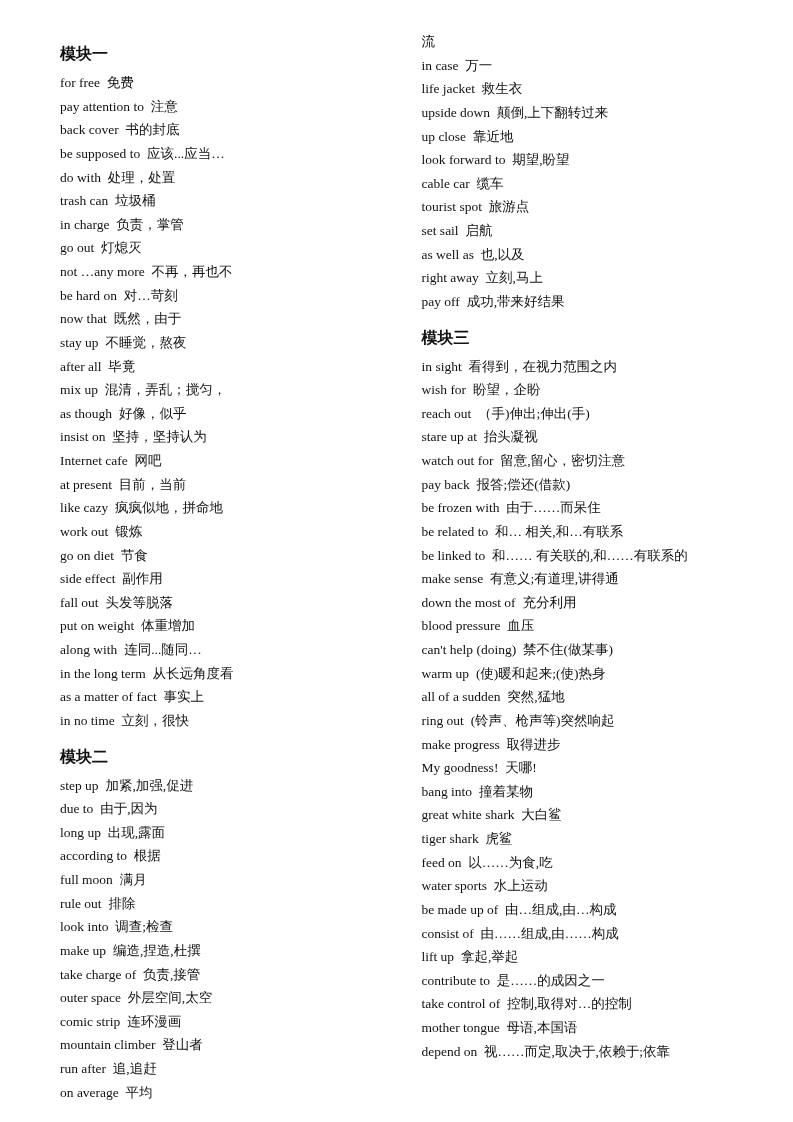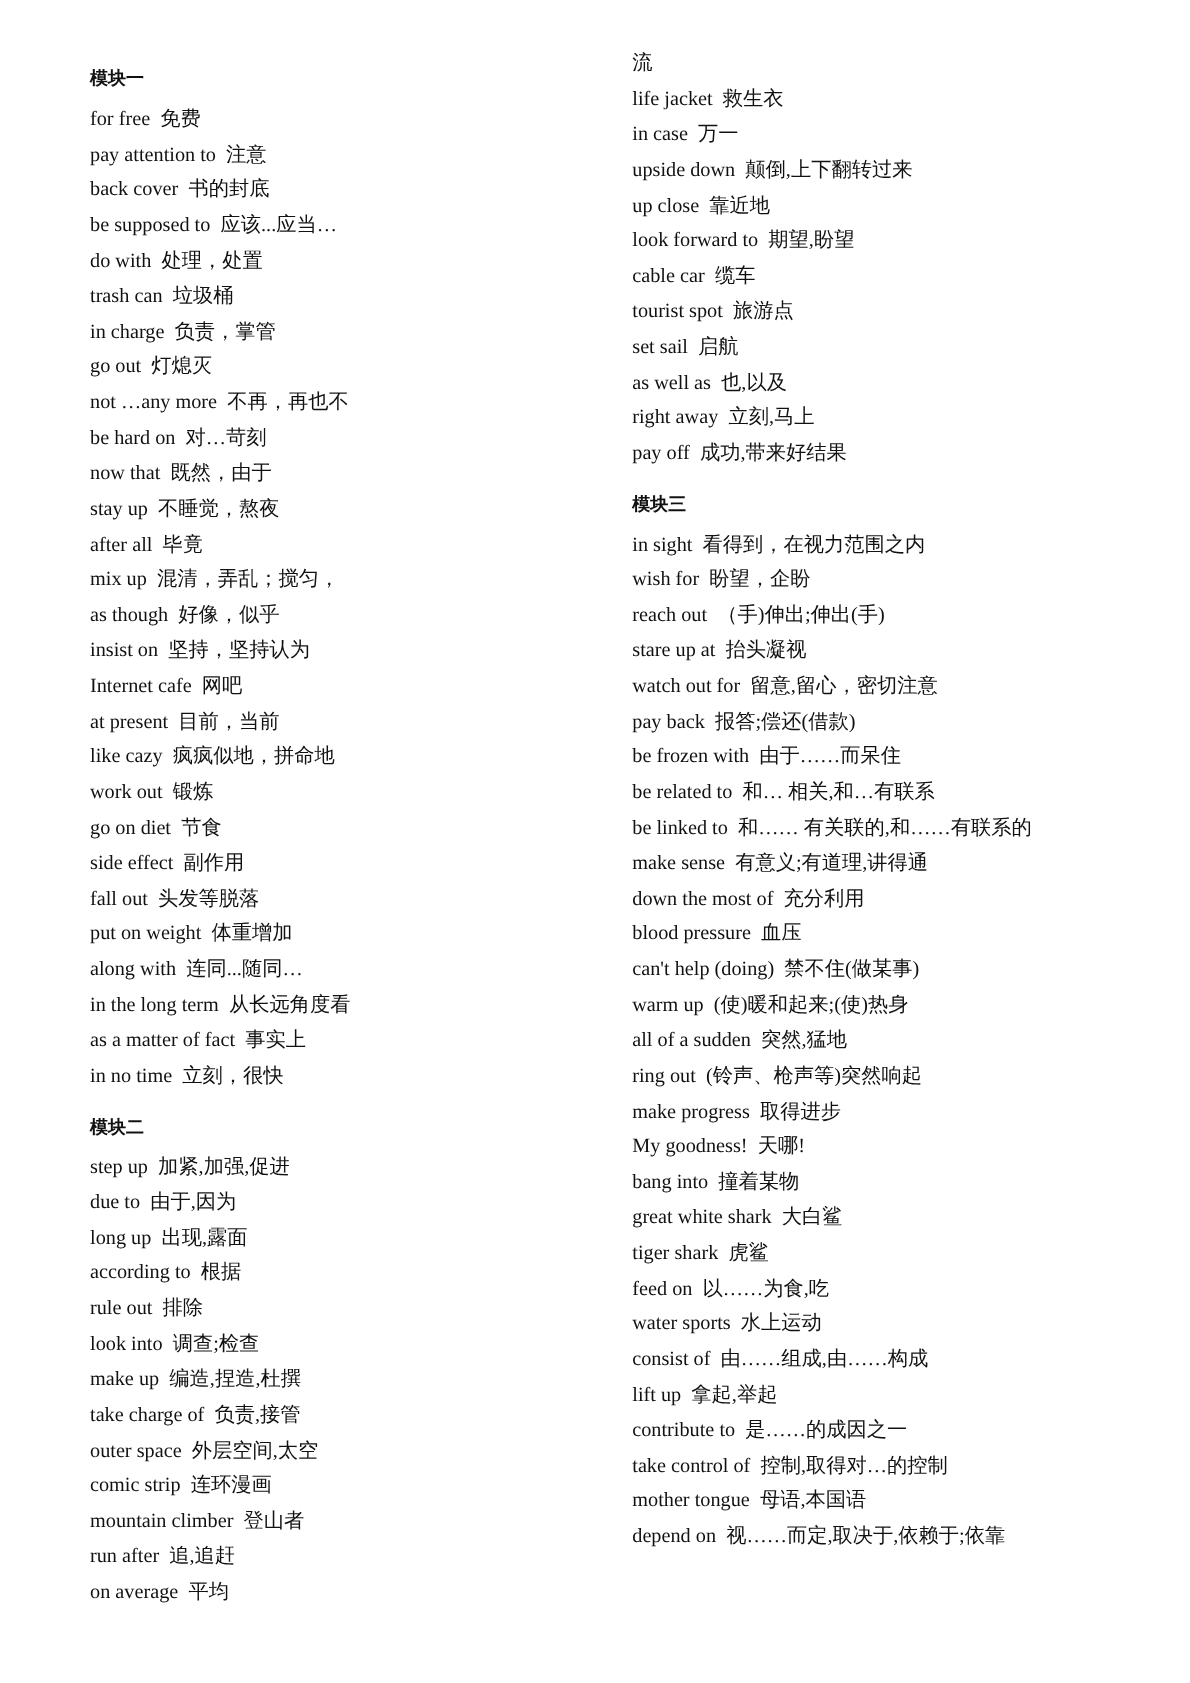--- a/index.html
+++ b/index.html
@@ -12,21 +12,21 @@
       min-height: 1122px;
       padding: 30px 40px 30px 60px;
     }
     .page {
       display: grid;
       grid-template-columns: 1fr 1fr;
       column-gap: 30px;
     }
     .col { display: flex; flex-direction: column; }
     .section-title {
-      font-size: 12px;
+      font-size: 16px;
       font-weight: bold;
       margin: 14px 0 6px 0;
       font-family: "SimHei", "黑体", sans-serif;
     }
     .entry {
       line-height: 1.75;
       display: block;
     }
     .entry .en {
       font-style: normal;
@@ -75,39 +75,40 @@
         <span class="entry"><span class="en">in no time</span>&nbsp;&nbsp;<span class="zh">立刻，很快</span></span>
       </div>
 
     <div class="section-title">模块二</div>
 
     <div id="module2-entries">
         <span class="entry"><span class="en">step up</span>&nbsp;&nbsp;<span class="zh">加紧,加强,促进</span></span>
         <span class="entry"><span class="en">due to</span>&nbsp;&nbsp;<span class="zh">由于,因为</span></span>
         <span class="entry"><span class="en">long up</span>&nbsp;&nbsp;<span class="zh">出现,露面</span></span>
         <span class="entry"><span class="en">according to</span>&nbsp;&nbsp;<span class="zh">根据</span></span>
+        <span class="entry"><span class="en">full moon</span>&nbsp;&nbsp;<span class="zh">满月</span></span>
         <span class="entry"><span class="en">rule out</span>&nbsp;&nbsp;<span class="zh">排除</span></span>
         <span class="entry"><span class="en">look into</span>&nbsp;&nbsp;<span class="zh">调查;检查</span></span>
         <span class="entry"><span class="en">make up</span>&nbsp;&nbsp;<span class="zh">编造,捏造,杜撰</span></span>
         <span class="entry"><span class="en">take charge of</span>&nbsp;&nbsp;<span class="zh">负责,接管</span></span>
         <span class="entry"><span class="en">outer space</span>&nbsp;&nbsp;<span class="zh">外层空间,太空</span></span>
         <span class="entry"><span class="en">comic strip</span>&nbsp;&nbsp;<span class="zh">连环漫画</span></span>
         <span class="entry"><span class="en">mountain climber</span>&nbsp;&nbsp;<span class="zh">登山者</span></span>
         <span class="entry"><span class="en">run after</span>&nbsp;&nbsp;<span class="zh">追,追赶</span></span>
         <span class="entry"><span class="en">on average</span>&nbsp;&nbsp;<span class="zh">平均</span></span>
       </div>
 
   </div>
 
   <div class="col">
 
     <div id="module2-continued-entries">
         <span class="entry"><span class="zh">流</span></span>
+        <span class="entry"><span class="en">in case</span>&nbsp;&nbsp;<span class="zh">万一</span></span>
         <span class="entry"><span class="en">life jacket</span>&nbsp;&nbsp;<span class="zh">救生衣</span></span>
-        <span class="entry"><span class="en">in case</span>&nbsp;&nbsp;<span class="zh">万一</span></span>
         <span class="entry"><span class="en">upside down</span>&nbsp;&nbsp;<span class="zh">颠倒,上下翻转过来</span></span>
         <span class="entry"><span class="en">up close</span>&nbsp;&nbsp;<span class="zh">靠近地</span></span>
         <span class="entry"><span class="en">look forward to</span>&nbsp;&nbsp;<span class="zh">期望,盼望</span></span>
         <span class="entry"><span class="en">cable car</span>&nbsp;&nbsp;<span class="zh">缆车</span></span>
         <span class="entry"><span class="en">tourist spot</span>&nbsp;&nbsp;<span class="zh">旅游点</span></span>
         <span class="entry"><span class="en">set sail</span>&nbsp;&nbsp;<span class="zh">启航</span></span>
         <span class="entry"><span class="en">as well as</span>&nbsp;&nbsp;<span class="zh">也,以及</span></span>
         <span class="entry"><span class="en">right away</span>&nbsp;&nbsp;<span class="zh">立刻,马上</span></span>
         <span class="entry"><span class="en">pay off</span>&nbsp;&nbsp;<span class="zh">成功,带来好结果</span></span>
       </div>
@@ -131,20 +132,21 @@
         <span class="entry"><span class="en">warm up</span>&nbsp;&nbsp;<span class="zh">(使)暖和起来;(使)热身</span></span>
         <span class="entry"><span class="en">all of a sudden</span>&nbsp;&nbsp;<span class="zh">突然,猛地</span></span>
         <span class="entry"><span class="en">ring out</span>&nbsp;&nbsp;<span class="zh">(铃声、枪声等)突然响起</span></span>
         <span class="entry"><span class="en">make progress</span>&nbsp;&nbsp;<span class="zh">取得进步</span></span>
         <span class="entry"><span class="en">My goodness!</span>&nbsp;&nbsp;<span class="zh">天哪!</span></span>
         <span class="entry"><span class="en">bang into</span>&nbsp;&nbsp;<span class="zh">撞着某物</span></span>
         <span class="entry"><span class="en">great white shark</span>&nbsp;&nbsp;<span class="zh">大白鲨</span></span>
         <span class="entry"><span class="en">tiger shark</span>&nbsp;&nbsp;<span class="zh">虎鲨</span></span>
         <span class="entry"><span class="en">feed on</span>&nbsp;&nbsp;<span class="zh">以……为食,吃</span></span>
         <span class="entry"><span class="en">water sports</span>&nbsp;&nbsp;<span class="zh">水上运动</span></span>
+        <span class="entry"><span class="en">be made up of</span>&nbsp;&nbsp;<span class="zh">由…组成,由…构成</span></span>
         <span class="entry"><span class="en">consist of</span>&nbsp;&nbsp;<span class="zh">由……组成,由……构成</span></span>
         <span class="entry"><span class="en">lift up</span>&nbsp;&nbsp;<span class="zh">拿起,举起</span></span>
         <span class="entry"><span class="en">contribute to</span>&nbsp;&nbsp;<span class="zh">是……的成因之一</span></span>
         <span class="entry"><span class="en">take control of</span>&nbsp;&nbsp;<span class="zh">控制,取得对…的控制</span></span>
         <span class="entry"><span class="en">mother tongue</span>&nbsp;&nbsp;<span class="zh">母语,本国语</span></span>
         <span class="entry"><span class="en">depend on</span>&nbsp;&nbsp;<span class="zh">视……而定,取决于,依赖于;依靠</span></span>
       </div>
 
   </div>
 </div>

